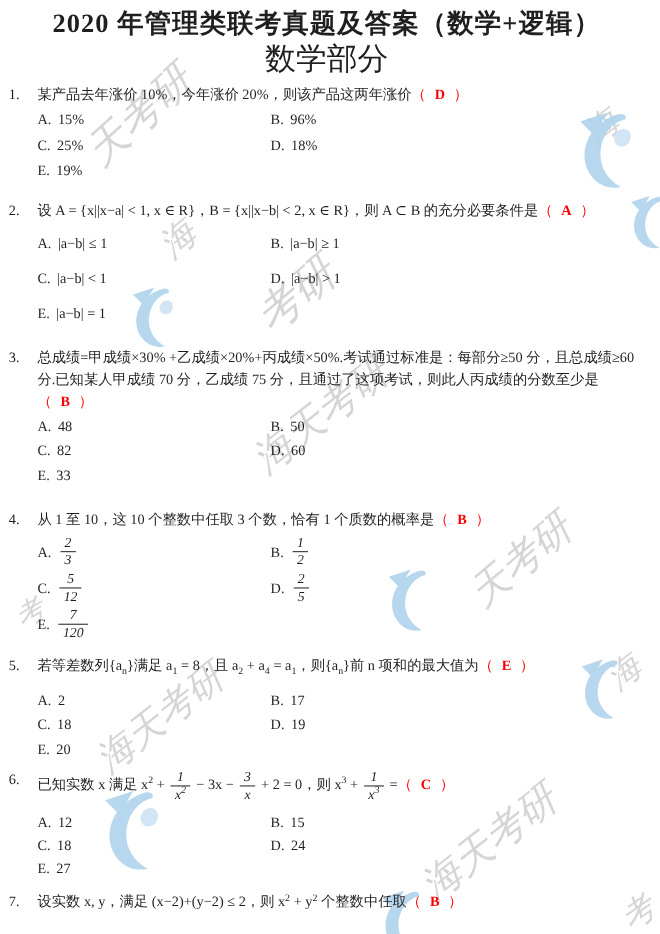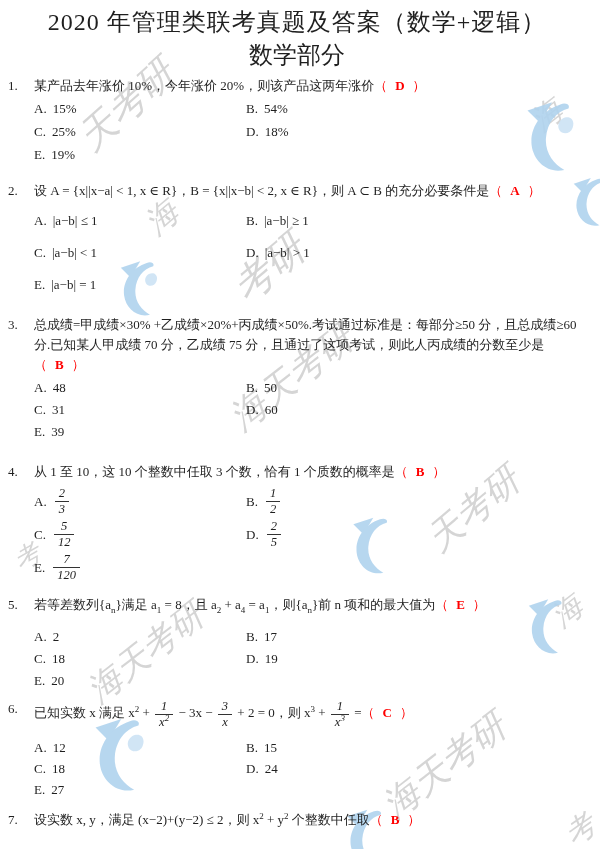--- a/index.html
+++ b/index.html
@@ -9,22 +9,22 @@
   }
   
   .wm-layer{position:absolute;inset:0;z-index:0;pointer-events:none;}
   .wm-text{
     position:absolute;color:#cbcbcb;opacity:.8;font-style:italic;
     font-family:"DejaVu Serif",serif;transform-origin:left center;white-space:nowrap;
   }
   .wm-logo{position:absolute;opacity:.9;}
   
   .content{position:relative;z-index:1;padding:6px 14px 0 8px;}
-  .title{font-size:24px;font-weight:normal;text-align:center;line-height:32px;letter-spacing:1px;}
-  .subtitle{font-size:24px;text-align:center;line-height:34px;margin-bottom:4px;}
+  .title{font-size:24px;font-weight:bold;text-align:center;line-height:32px;letter-spacing:1px;}
+  .subtitle{font-size:28px;text-align:center;line-height:34px;margin-bottom:4px;}
   .question{display:flex;font-size:13px;}
   .q-num{width:26px;flex:none;line-height:20px;}
   .q-body{flex:1;min-width:0;}
   .q-stem{line-height:20px;}
   .m{}
   sup,sub{font-size:9px;line-height:0;}
   .frac{display:inline-block;text-align:center;vertical-align:middle;margin:0 2px;font-size:12.5px;}
   .frac .n,.frac .d{display:block;line-height:15px;padding:0 4px;font-style:italic;}
   .frac .d{border-top:1px solid #333;}
   .ans{color:#ff0000;}
@@ -96,21 +96,21 @@
         <span class="q-num">1.</span>
         <div class="q-body">
           <div class="q-stem"><span>某产品去年涨价 10%，今年涨价 20%，则该产品这两年涨价</span><span class="ans">（<b>D</b>）</span></div>
           <div class="opts">
             <div class="opt">
               <span class="opt-label">A.</span>
               <span class="opt-val"><span>15%</span></span>
             </div>
             <div class="opt">
               <span class="opt-label">B.</span>
-              <span class="opt-val"><span>54%</span></span>
+              <span class="opt-val"><span>96%</span></span>
             </div>
             <div class="opt">
               <span class="opt-label">C.</span>
               <span class="opt-val"><span>25%</span></span>
             </div>
             <div class="opt">
               <span class="opt-label">D.</span>
               <span class="opt-val"><span>18%</span></span>
             </div>
             <div class="opt">
@@ -156,29 +156,29 @@
             <div class="opt">
               <span class="opt-label">A.</span>
               <span class="opt-val"><span>48</span></span>
             </div>
             <div class="opt">
               <span class="opt-label">B.</span>
               <span class="opt-val"><span>50</span></span>
             </div>
             <div class="opt">
               <span class="opt-label">C.</span>
-              <span class="opt-val"><span>31</span></span>
+              <span class="opt-val"><span>82</span></span>
             </div>
             <div class="opt">
               <span class="opt-label">D.</span>
               <span class="opt-val"><span>60</span></span>
             </div>
             <div class="opt">
               <span class="opt-label">E.</span>
-              <span class="opt-val"><span>39</span></span>
+              <span class="opt-val"><span>33</span></span>
             </div>
           </div>
         </div>
       </div>
       <div class="question qi-3">
         <span class="q-num">4.</span>
         <div class="q-body">
           <div class="q-stem"><span>从 1 至 10，这 10 个整数中任取 3 个数，恰有 1 个质数的概率是</span><span class="ans">（<b>B</b>）</span></div>
           <div class="opts">
             <div class="opt">

